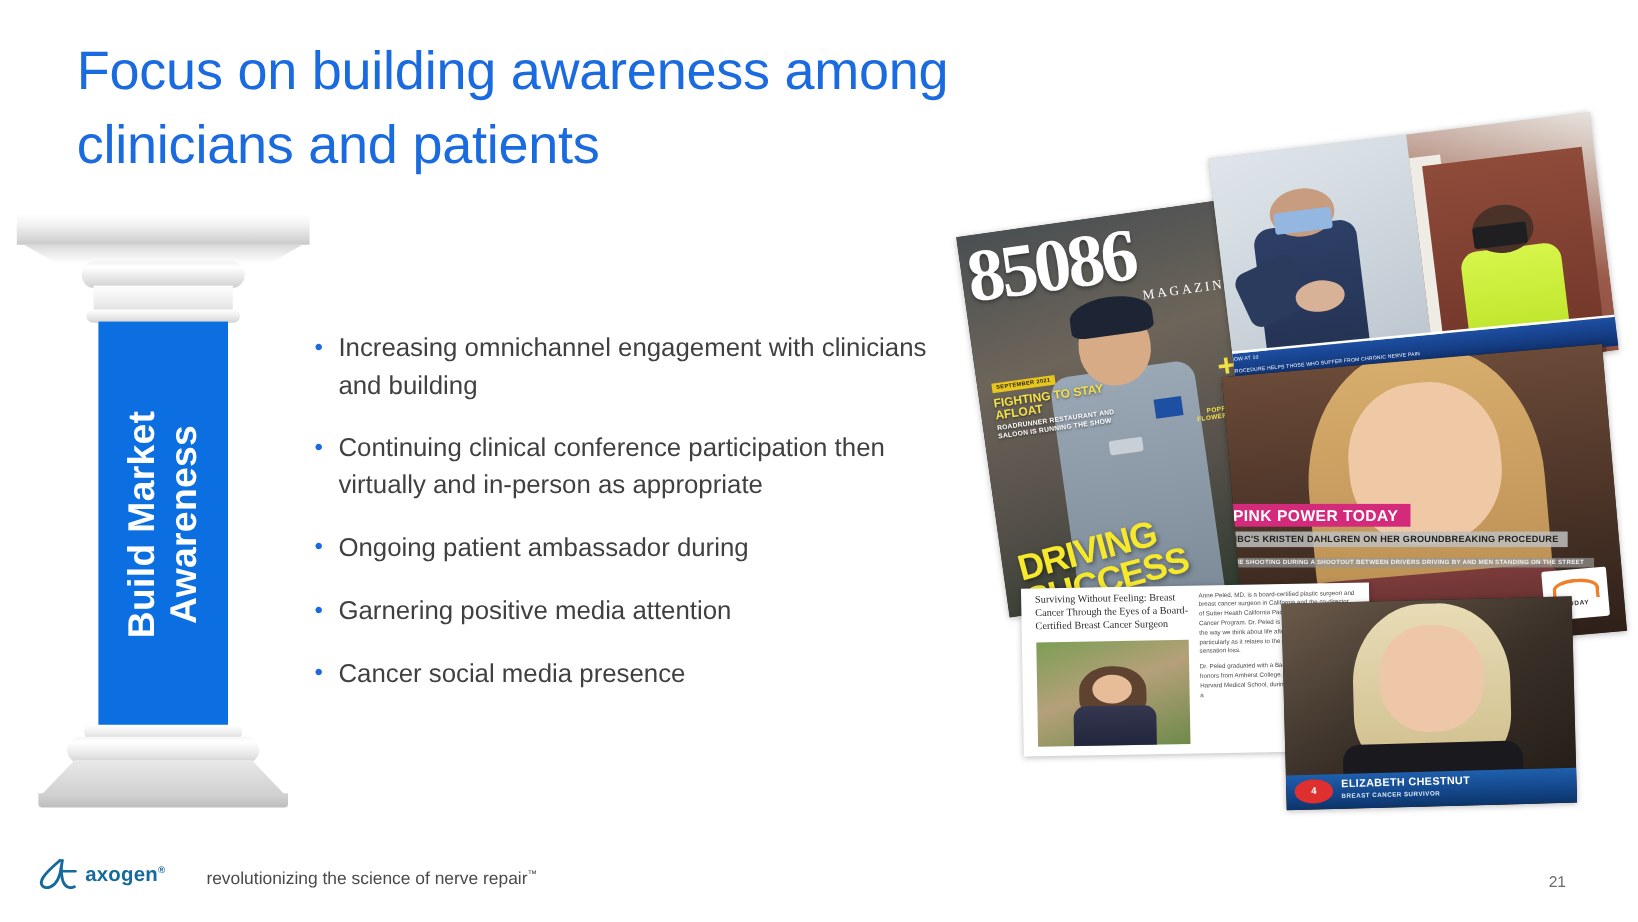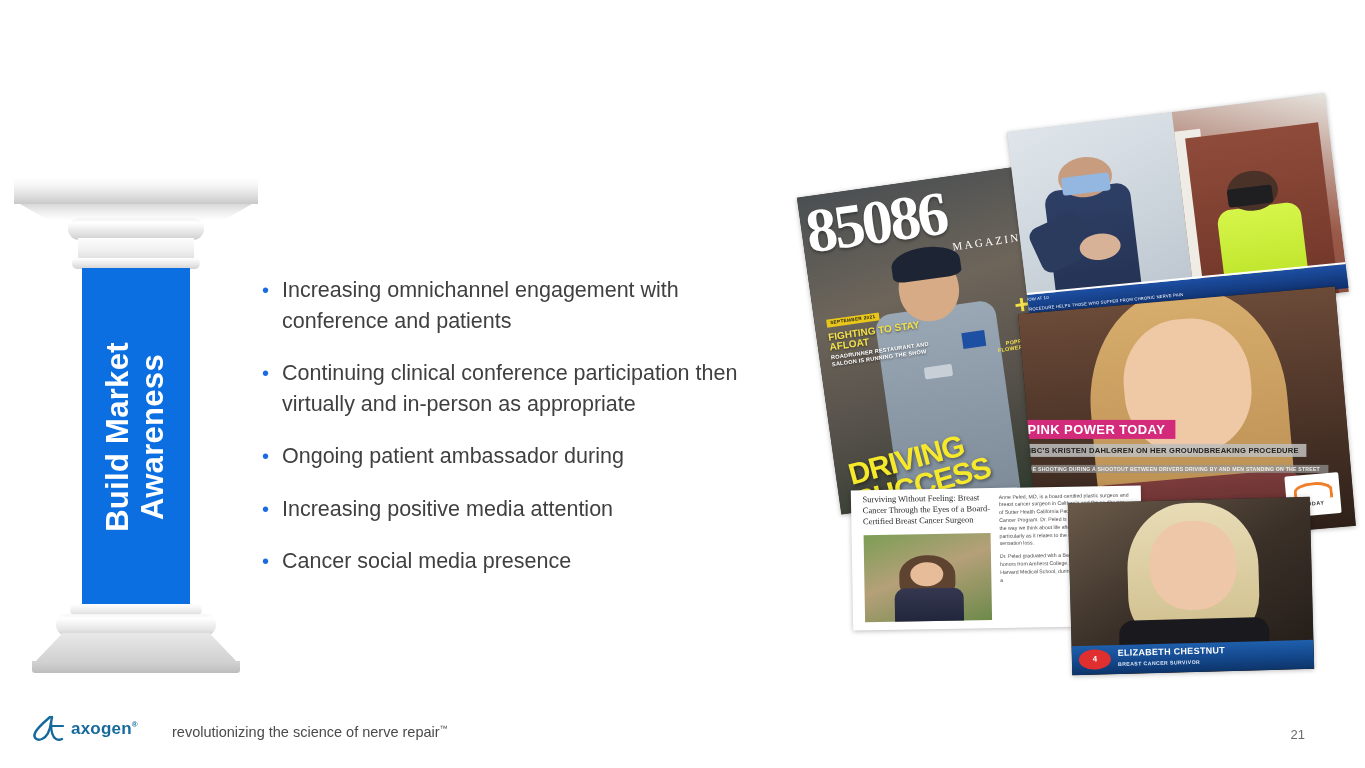--- a/index.html
+++ b/index.html
@@ -273,20 +273,21 @@
     color:#4a4a4a; font-size:14.5px; }
   #tagline sup { font-size:8px; }
   #pagenum { position:absolute; right:60px; top:727px;
     color:#6b6b6b; font-size:13px; }
 </style>
 </head>
 <body>
 
 <div id="slide">
 
+  <div id="title">Focus on building awareness among clinicians and patients</div>
 
   <div id="pillar">
     <div class="cap-abacus"></div>
     <div class="cap-echinus"></div>
     <div class="cap-neck"></div>
     <div class="cap-ring"></div>
 
     <div class="shaft">
       <div class="shaft-text">
         <span>Build Market Awareness</span>
@@ -295,33 +296,33 @@
 
     <div class="base-ring"></div>
     <div class="base-torus"></div>
     <div class="base-flare"></div>
     <div class="base-plinth"></div>
   </div>
 
   <div id="bullets">
     <div class="bullet">
       <div class="bullet-dot">•</div>
-      <div class="bullet-text">Increasing omnichannel engagement with conference and patients</div>
+      <div class="bullet-text">Increasing omnichannel engagement with clinicians and building</div>
     </div>
     <div class="bullet">
       <div class="bullet-dot">•</div>
       <div class="bullet-text">Continuing clinical conference participation then virtually and in-person as appropriate</div>
     </div>
     <div class="bullet">
       <div class="bullet-dot">•</div>
       <div class="bullet-text">Ongoing patient ambassador during</div>
     </div>
     <div class="bullet">
       <div class="bullet-dot">•</div>
-      <div class="bullet-text">Increasing positive media attention</div>
+      <div class="bullet-text">Garnering positive media attention</div>
     </div>
     <div class="bullet">
       <div class="bullet-dot">•</div>
       <div class="bullet-text">Cancer social media presence</div>
     </div>
   </div>
 
   <div id="collage">
 
     <div class="pic" id="pic-mag">

